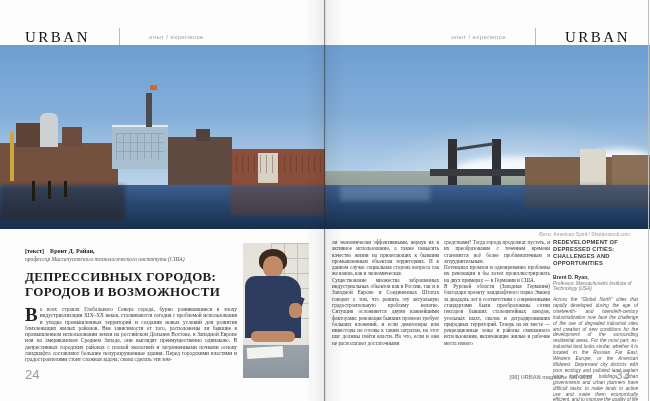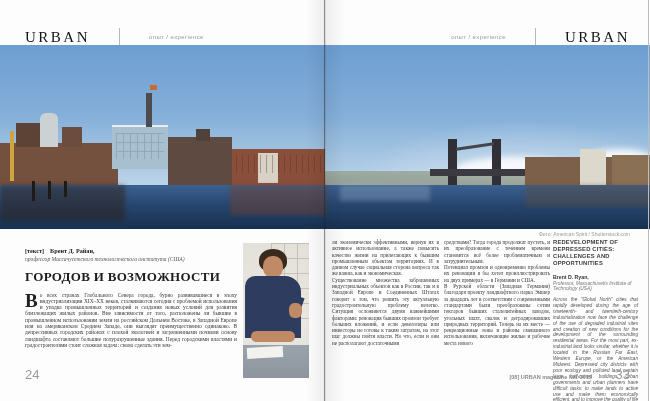--- a/index.html
+++ b/index.html
@@ -115,20 +115,21 @@
     <div style="left:64px;top:136px;width:3px;height:16px;background:#1e1a16;"></div>
   </div>
   <div class="credit">Фото: American Spirit / Shutterstock.com</div>
 
   <div class="article">
     <div class="byline">
       <span class="tag">[текст]</span><b>Брент Д. Райан,</b>
     </div>
     <div class="byline-role">профессор Массачусетского технологического института (США)</div>
     <div class="title">
+      <div>ДЕПРЕССИВНЫХ ГОРОДОВ:</div>
       <div>ГОРОДОВ И ВОЗМОЖНОСТИ</div>
     </div>
     <div class="lead">
       <span class="dropcap">В</span><span>о всех странах Глобального Севера города, бурно развивавшиеся в эпоху индустриализации XIX–XX веков, сталкиваются сегодня с проблемой использования и упадка промышленных территорий и создания новых условий для развития близлежащих жилых районов. Вне зависимости от того, расположены ли бывшие в промышленном использовании земли на российском Дальнем Востоке, в Западной Европе или на американском Среднем Западе, они выглядят преимущественно одинаково. В депрессивных городских районах с плохой экологией и загрязненными почвами основу ландшафта составляют большие полуразрушенные здания. Перед городскими властями и градостроителями стоит сложная задача: снова сделать эти зем-</span>
     </div>
   </div>
 
   <div class="aphoto">
     <div class="win-grid"></div>
     <div style="left:16px;top:6px;width:28px;height:22px;background:#3a2a1e;border-radius:55% 55% 40% 40%;"></div>

